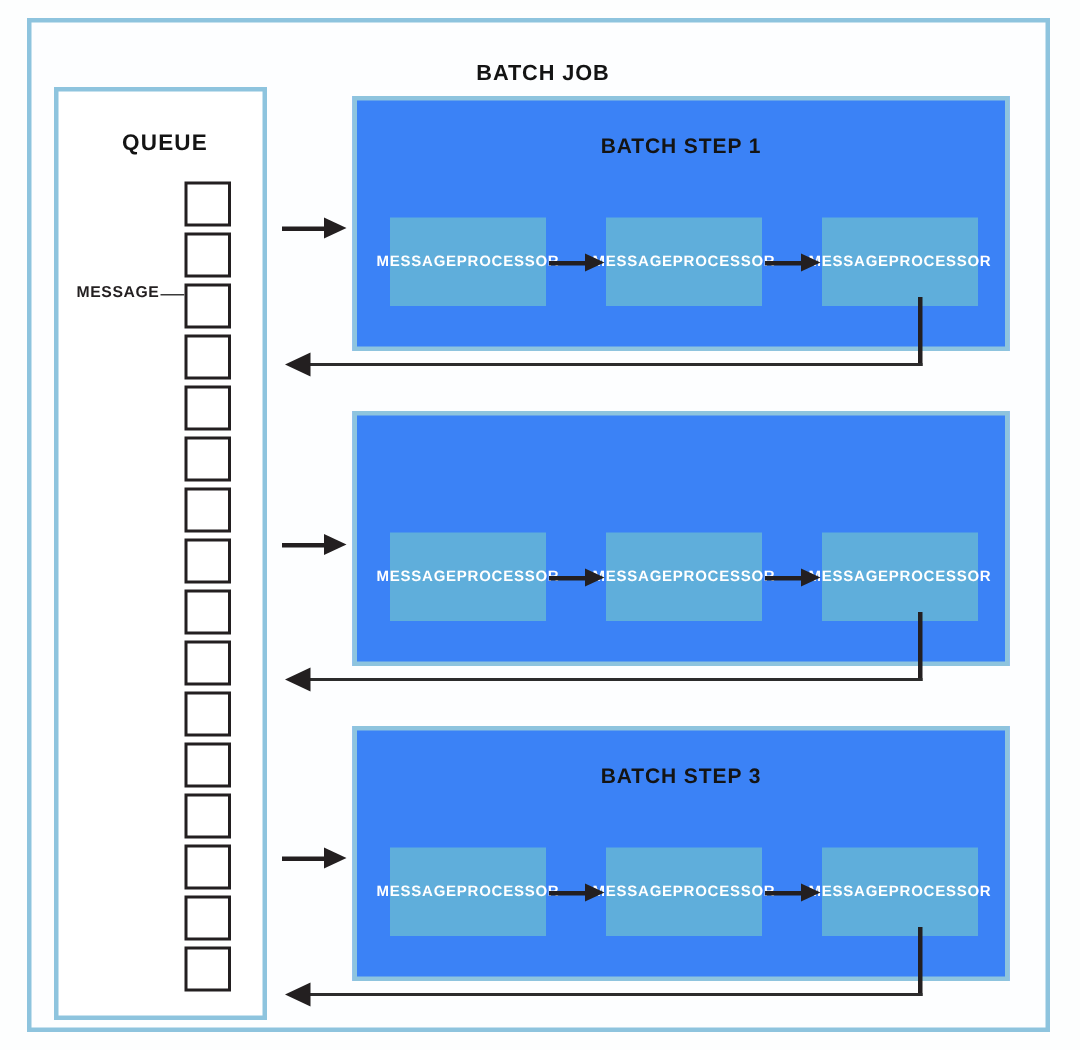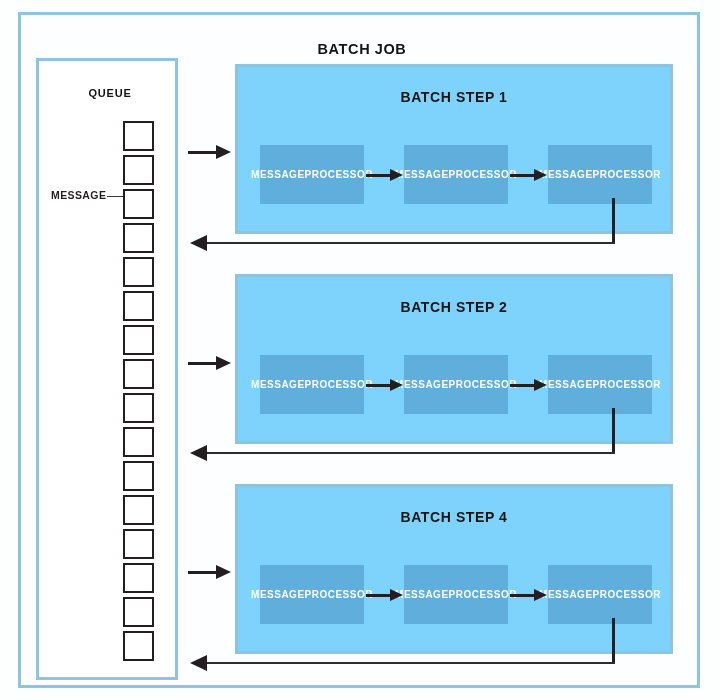--- a/index.html
+++ b/index.html
@@ -51,21 +51,21 @@
     border: 3px solid #8ec4de;
     background: #ffffff;
     box-sizing: border-box;
   }
   .queue-title {
     position: absolute;
     left: 0;
     top: 26px;
     width: 142px;
     text-align: center;
-    font-size: 11px;
+    font-size: 15px;
     font-weight: bold;
     letter-spacing: 0.8px;
     color: #141414;
   }
   .record-stack {
     position: absolute;
     left: 84px;
     top: 60px;
     width: 34px;
   }
@@ -95,21 +95,21 @@
     border-top: 1.6px solid #3a3a3a;
   }
 
   
   .batch-step {
     position: absolute;
     left: 235px;
     width: 438px;
     height: 170px;
     border: 3px solid #8ec4de;
-    background: #7dd3fc;
+    background: #3b82f6;
     box-sizing: border-box;
   }
   #step-1 { top: 64px; }
   #step-2 { top: 274px; }
   #step-3 { top: 484px; }
 
   .batch-step-title {
     position: absolute;
     left: 0;
     top: 22px;
@@ -292,21 +292,20 @@
         <div class="head"></div>
       </div>
       <div class="processor">
         <span>MESSAGE</span>
         <span>PROCESSOR</span>
       </div>
     </div>
   </div>
 
   <div class="batch-step" id="step-2">
-    <div class="batch-step-title">BATCH STEP 2</div>
     <div class="proc-row">
       <div class="processor">
         <span>MESSAGE</span>
         <span>PROCESSOR</span>
       </div>
       <div class="arrow-inline">
         <div class="shaft"></div>
         <div class="head"></div>
       </div>
       <div class="processor">
@@ -318,21 +317,21 @@
         <div class="head"></div>
       </div>
       <div class="processor">
         <span>MESSAGE</span>
         <span>PROCESSOR</span>
       </div>
     </div>
   </div>
 
   <div class="batch-step" id="step-3">
-    <div class="batch-step-title">BATCH STEP 4</div>
+    <div class="batch-step-title">BATCH STEP 3</div>
     <div class="proc-row">
       <div class="processor">
         <span>MESSAGE</span>
         <span>PROCESSOR</span>
       </div>
       <div class="arrow-inline">
         <div class="shaft"></div>
         <div class="head"></div>
       </div>
       <div class="processor">

